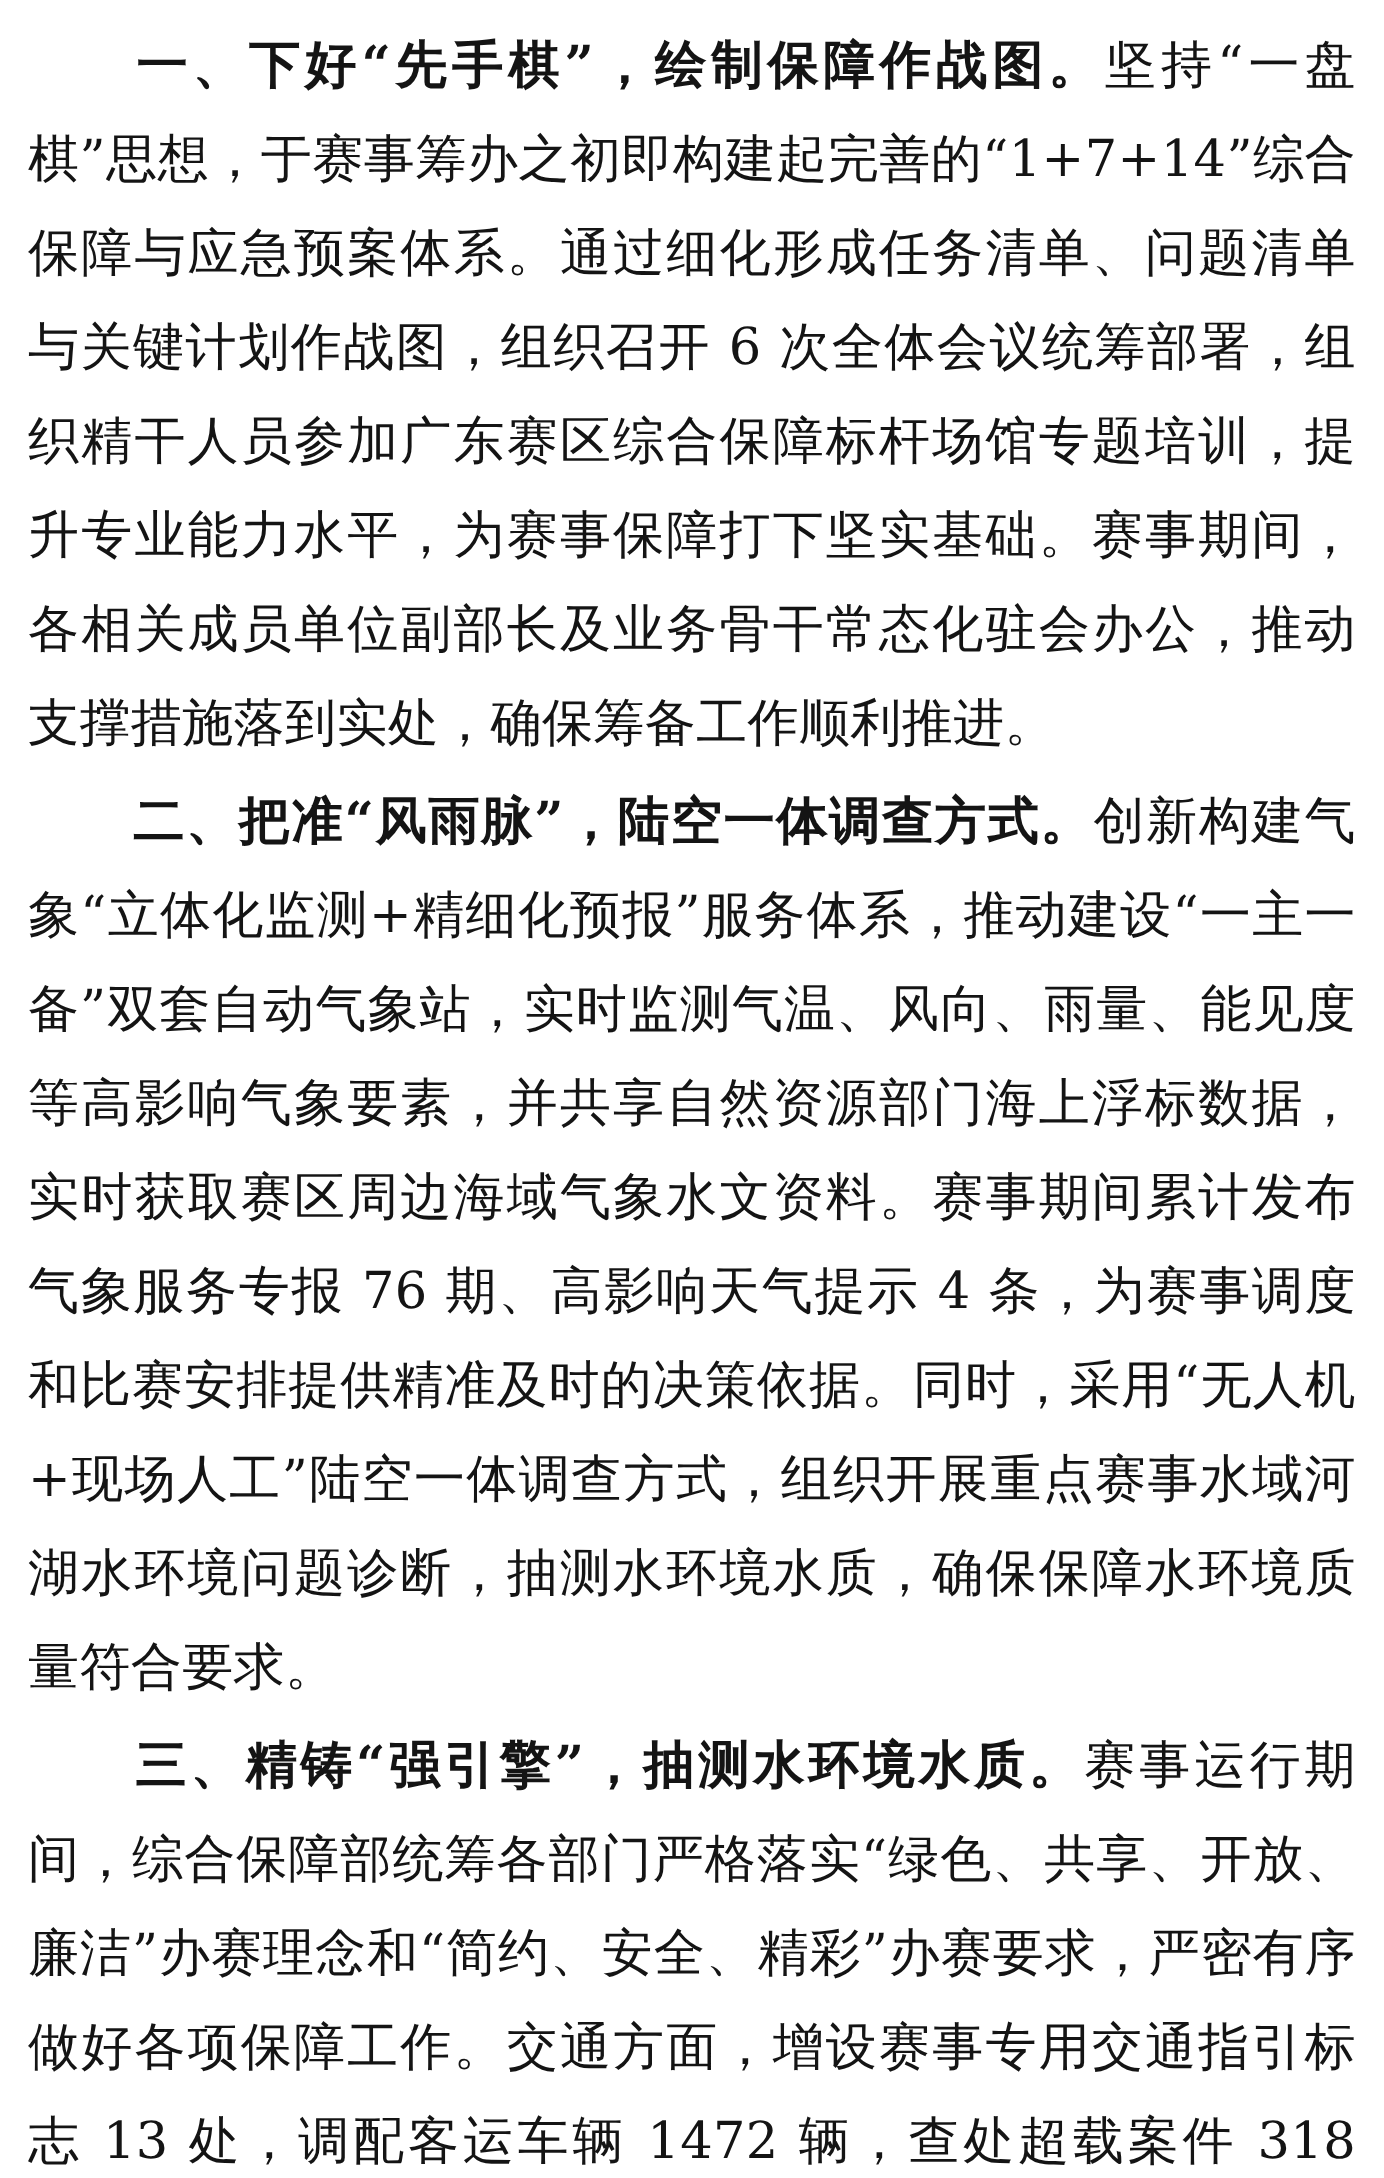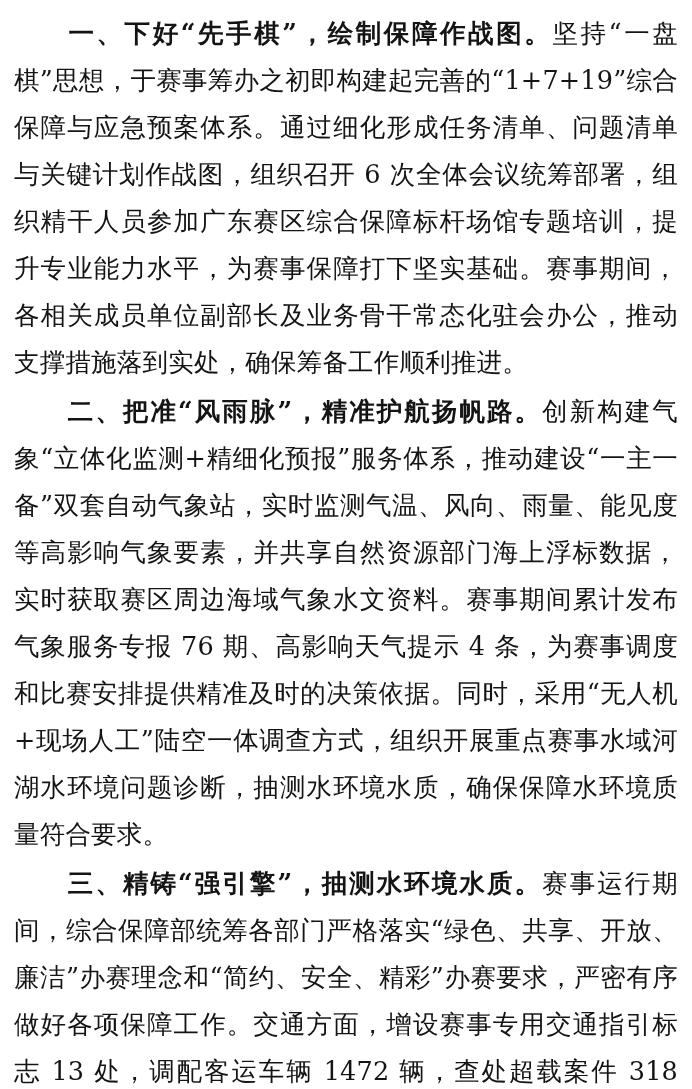--- a/index.html
+++ b/index.html
@@ -40,17 +40,17 @@
   }
   .lastline {
     margin-bottom: 0;
   }
 </style>
 </head>
 <body>
 
 <div id="page">
   <div id="content">
-      <p class="para"><span class="indent"></span><span class="bold">一、下好“先手棋”，绘制保障作战图。</span><span class="">坚持“一盘棋”思想，于赛事筹办之初即构建起完善的“1+7+19”综合保障与应急预案体系。通过细化形成任务清单、问题清单与关键计划作战图，组织召开 6 次全体会议统筹部署，组织精干人员参加广东赛区综合保障标杆场馆专题培训，提升专业能力水平，为赛事保障打下坚实基础。赛事期间，各相关成员单位副部长及业务骨干常态化驻会办公，推动支撑措施落到实处，确保筹备工作顺利推进。</span></p>
-      <p class="para"><span class="indent"></span><span class="bold">二、把准“风雨脉”，精准护航扬帆路。</span><span class="">创新构建气象“立体化监测+精细化预报”服务体系，推动建设“一主一备”双套自动气象站，实时监测气温、风向、雨量、能见度等高影响气象要素，并共享自然资源部门海上浮标数据，实时获取赛区周边海域气象水文资料。赛事期间累计发布气象服务专报 76 期、高影响天气提示 4 条，为赛事调度和比赛安排提供精准及时的决策依据。同时，采用“无人机+现场人工”陆空一体调查方式，组织开展重点赛事水域河湖水环境问题诊断，抽测水环境水质，确保保障水环境质量符合要求。</span></p>
+      <p class="para"><span class="indent"></span><span class="bold">一、下好“先手棋”，绘制保障作战图。</span><span class="">坚持“一盘棋”思想，于赛事筹办之初即构建起完善的“1+7+14”综合保障与应急预案体系。通过细化形成任务清单、问题清单与关键计划作战图，组织召开 6 次全体会议统筹部署，组织精干人员参加广东赛区综合保障标杆场馆专题培训，提升专业能力水平，为赛事保障打下坚实基础。赛事期间，各相关成员单位副部长及业务骨干常态化驻会办公，推动支撑措施落到实处，确保筹备工作顺利推进。</span></p>
+      <p class="para"><span class="indent"></span><span class="bold">二、把准“风雨脉”，陆空一体调查方式。</span><span class="">创新构建气象“立体化监测+精细化预报”服务体系，推动建设“一主一备”双套自动气象站，实时监测气温、风向、雨量、能见度等高影响气象要素，并共享自然资源部门海上浮标数据，实时获取赛区周边海域气象水文资料。赛事期间累计发布气象服务专报 76 期、高影响天气提示 4 条，为赛事调度和比赛安排提供精准及时的决策依据。同时，采用“无人机+现场人工”陆空一体调查方式，组织开展重点赛事水域河湖水环境问题诊断，抽测水环境水质，确保保障水环境质量符合要求。</span></p>
       <p class="para lastline"><span class="indent"></span><span class="bold">三、精铸“强引擎”，抽测水环境水质。</span><span class="">赛事运行期间，综合保障部统筹各部门严格落实“绿色、共享、开放、廉洁”办赛理念和“简约、安全、精彩”办赛要求，严密有序做好各项保障工作。交通方面，增设赛事专用交通指引标志 13 处，调配客运车辆 1472 辆，查处超载案件 318 宗，积极打造“畅、安、舒、美”的出行环境。医疗卫生方面，统筹部</span></p>
     </div>
 </div>
 
 </body></html>

